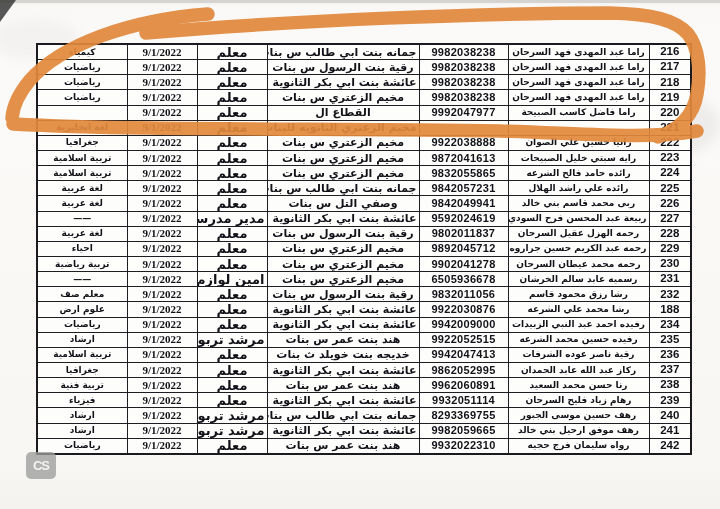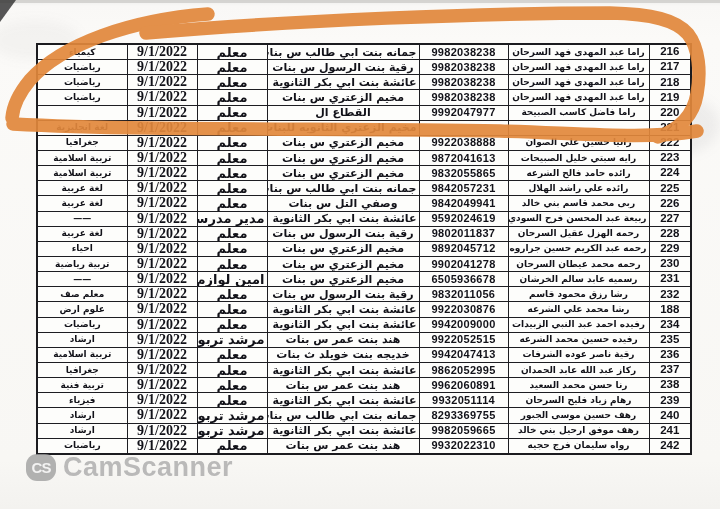--- a/index.html
+++ b/index.html
@@ -17,28 +17,28 @@
   table.scan{position:absolute;left:36px;top:43px;width:654px;height:412px;
     border-collapse:collapse;table-layout:fixed;direction:rtl;background:#fdfdfb;
     border:2.4px solid #1b1b1f;z-index:2;}
   table.scan td{border:1.4px solid #1d1d22;padding:0 2px;overflow:hidden;white-space:nowrap;
     text-align:center;vertical-align:middle;color:#121219;line-height:1;}
   td.cell-row-number{font-family:"Liberation Sans",sans-serif;font-weight:bold;font-size:11.5px;direction:ltr;margin-left:45px;}
   td.cell-name{font-weight:bold;font-size:9px;}
   td.cell-national-id{font-family:"Liberation Sans",sans-serif;font-weight:bold;font-size:11px;direction:ltr;letter-spacing:.3px;}
   td.cell-school{font-weight:bold;font-size:11px;}
   td.cell-job-title{font-weight:bold;font-size:13px;}
-  td.cell-date{font-family:"Liberation Serif",serif;font-weight:bold;font-size:14px;direction:ltr;}
+  td.cell-date{font-family:"Liberation Serif",serif;font-weight:bold;font-size:11px;direction:ltr;}
   td.cell-subject{font-weight:bold;font-size:9px;}
 
   .marker{position:absolute;left:0;top:0;z-index:5;pointer-events:none;}
   .watermark{position:absolute;left:26px;top:452px;z-index:4;display:flex;align-items:center;
     gap:7px;opacity:.78;}
-  .cs-logo{width:30px;height:27px;background:#9e9e9e;border-radius:11px;color:#f2f2f2;
-    font-family:"Liberation Sans",sans-serif;font-weight:bold;font-size:15px;
+  .cs-logo{width:30px;height:27px;background:#9e9e9e;border-radius:5px;color:#f2f2f2;
+    font-family:"Liberation Sans",sans-serif;font-weight:bold;font-size:13px;
     display:flex;align-items:center;justify-content:center;letter-spacing:-1px;}
   .cs-brand{font-family:"Liberation Sans",sans-serif;font-weight:bold;font-size:27px;
     color:#a9a9a9;letter-spacing:.5px;}
   .cs-arabic{font-weight:bold;font-size:19px;color:#a2a2a2;direction:rtl;}
 </style>
 </head>
 <body>
 
 <div class="page">
   <div class="top-edge"></div>
@@ -307,15 +307,14 @@
   <svg class="marker" width="720" height="509" viewBox="0 0 720 509">
     <g fill="none" stroke="#e2883c" stroke-width="13.5" stroke-linecap="round" opacity="0.92">
       <path d="M 208 14 C 130 20, 62 44, 30 80 C 20 92, 13 106, 12 118"></path>
       <path d="M 146 33 C 300 20, 480 13, 610 13 C 652 14, 676 20, 688 34 C 699 48, 701 72, 697 94 C 694 112, 683 128, 658 137"></path>
       <path d="M 13 124 C 140 131, 340 128, 500 131 C 580 133, 644 140, 697 131"></path>
     </g>
   </svg>
 
   <div class="watermark">
     <div class="cs-logo">CS</div>
-    <div class="cs-brand">CamScanner</div>
   </div>
 </div>
 
 </body></html>

